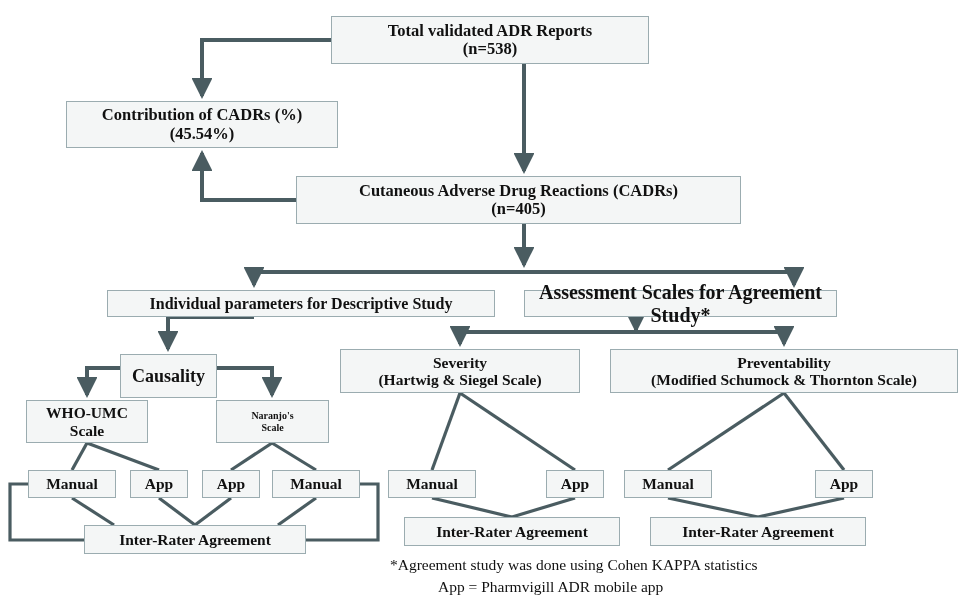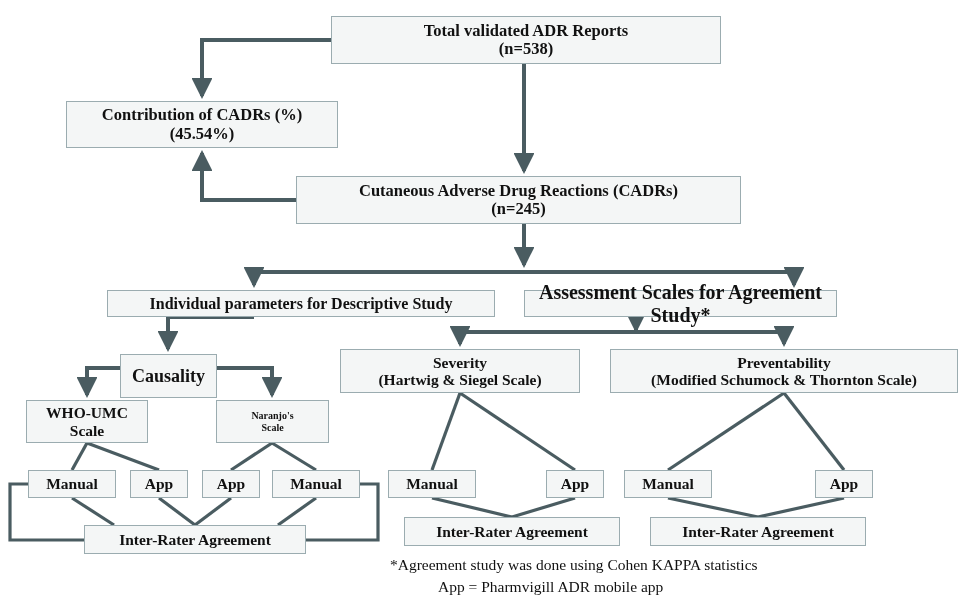--- a/index.html
+++ b/index.html
@@ -108,26 +108,26 @@
       <path d="M 575 498 L 512 517"></path>
 
       <path d="M 784 393 L 668 470"></path>
       <path d="M 784 393 L 844 470"></path>
       <path d="M 668 498 L 758 517"></path>
       <path d="M 844 498 L 758 517"></path>
     </g>
   </svg>
 
   <div id="nodes-layer">
-      <div class="node" style="left: 331px; top: 16px; width: 390px; height: 48px; font-size: 16.5px;">Total validated ADR Reports
+      <div class="node" style="left: 331px; top: 16px; width: 318px; height: 48px; font-size: 16.5px;">Total validated ADR Reports
 (n=538)</div>
       <div class="node" style="left: 66px; top: 101px; width: 272px; height: 47px; font-size: 16.5px;">Contribution of CADRs (%)
 (45.54%)</div>
       <div class="node" style="left: 296px; top: 176px; width: 445px; height: 48px; font-size: 16.5px;">Cutaneous Adverse Drug Reactions (CADRs)
-(n=245)</div>
+(n=405)</div>
       <div class="node" style="left: 60px; top: 290px; width: 388px; height: 27px; font-size: 16px; margin-left: 47px;">Individual parameters for Descriptive Study</div>
       <div class="node" style="left: 524px; top: 290px; width: 313px; height: 27px; font-size: 20px;">Assessment Scales for Agreement Study*</div>
       <div class="node" style="left: 120px; top: 354px; width: 97px; height: 44px; font-size: 18px;">Causality</div>
       <div class="node" style="left: 340px; top: 349px; width: 240px; height: 44px; font-size: 15.5px;">Severity
 (Hartwig &amp; Siegel Scale)</div>
       <div class="node" style="left: 610px; top: 349px; width: 348px; height: 44px; font-size: 15.5px;">Preventability
 (Modified Schumock &amp; Thornton Scale)</div>
       <div class="node" style="left: 26px; top: 400px; width: 122px; height: 43px; font-size: 15.5px;">WHO-UMC
 Scale</div>
       <div class="node" style="left: 216px; top: 400px; width: 113px; height: 43px; font-size: 10px;">Naranjo's

